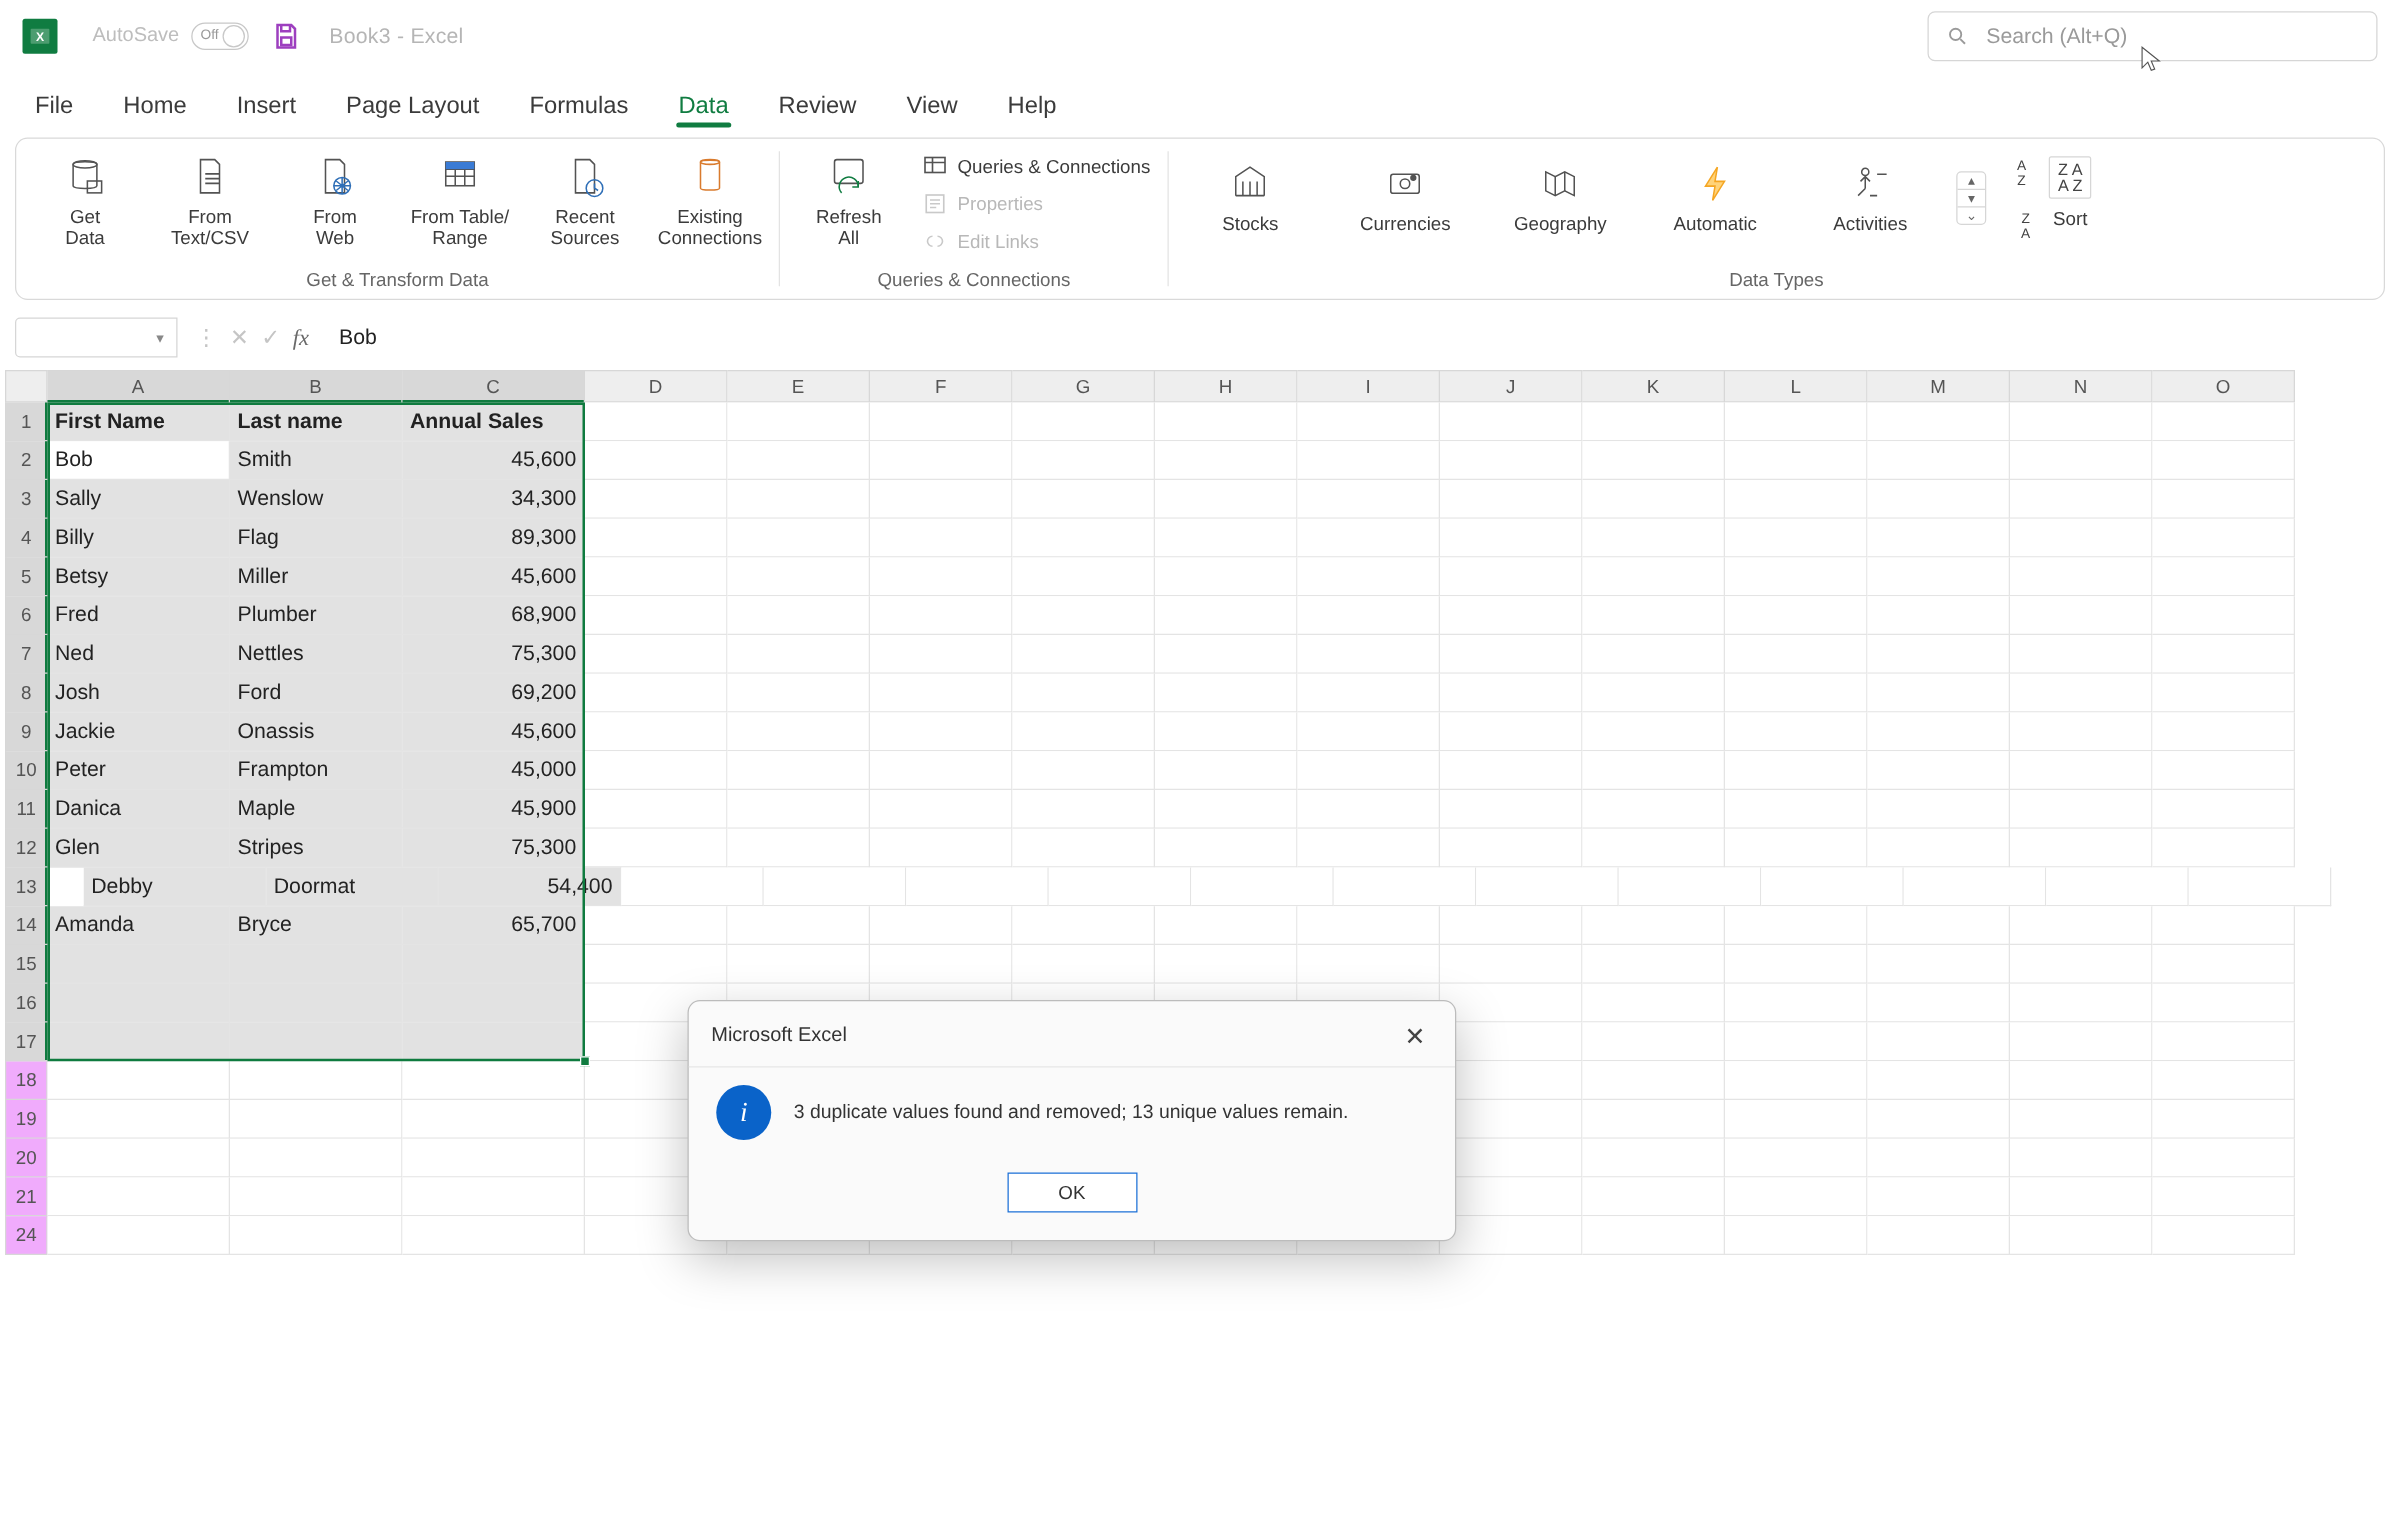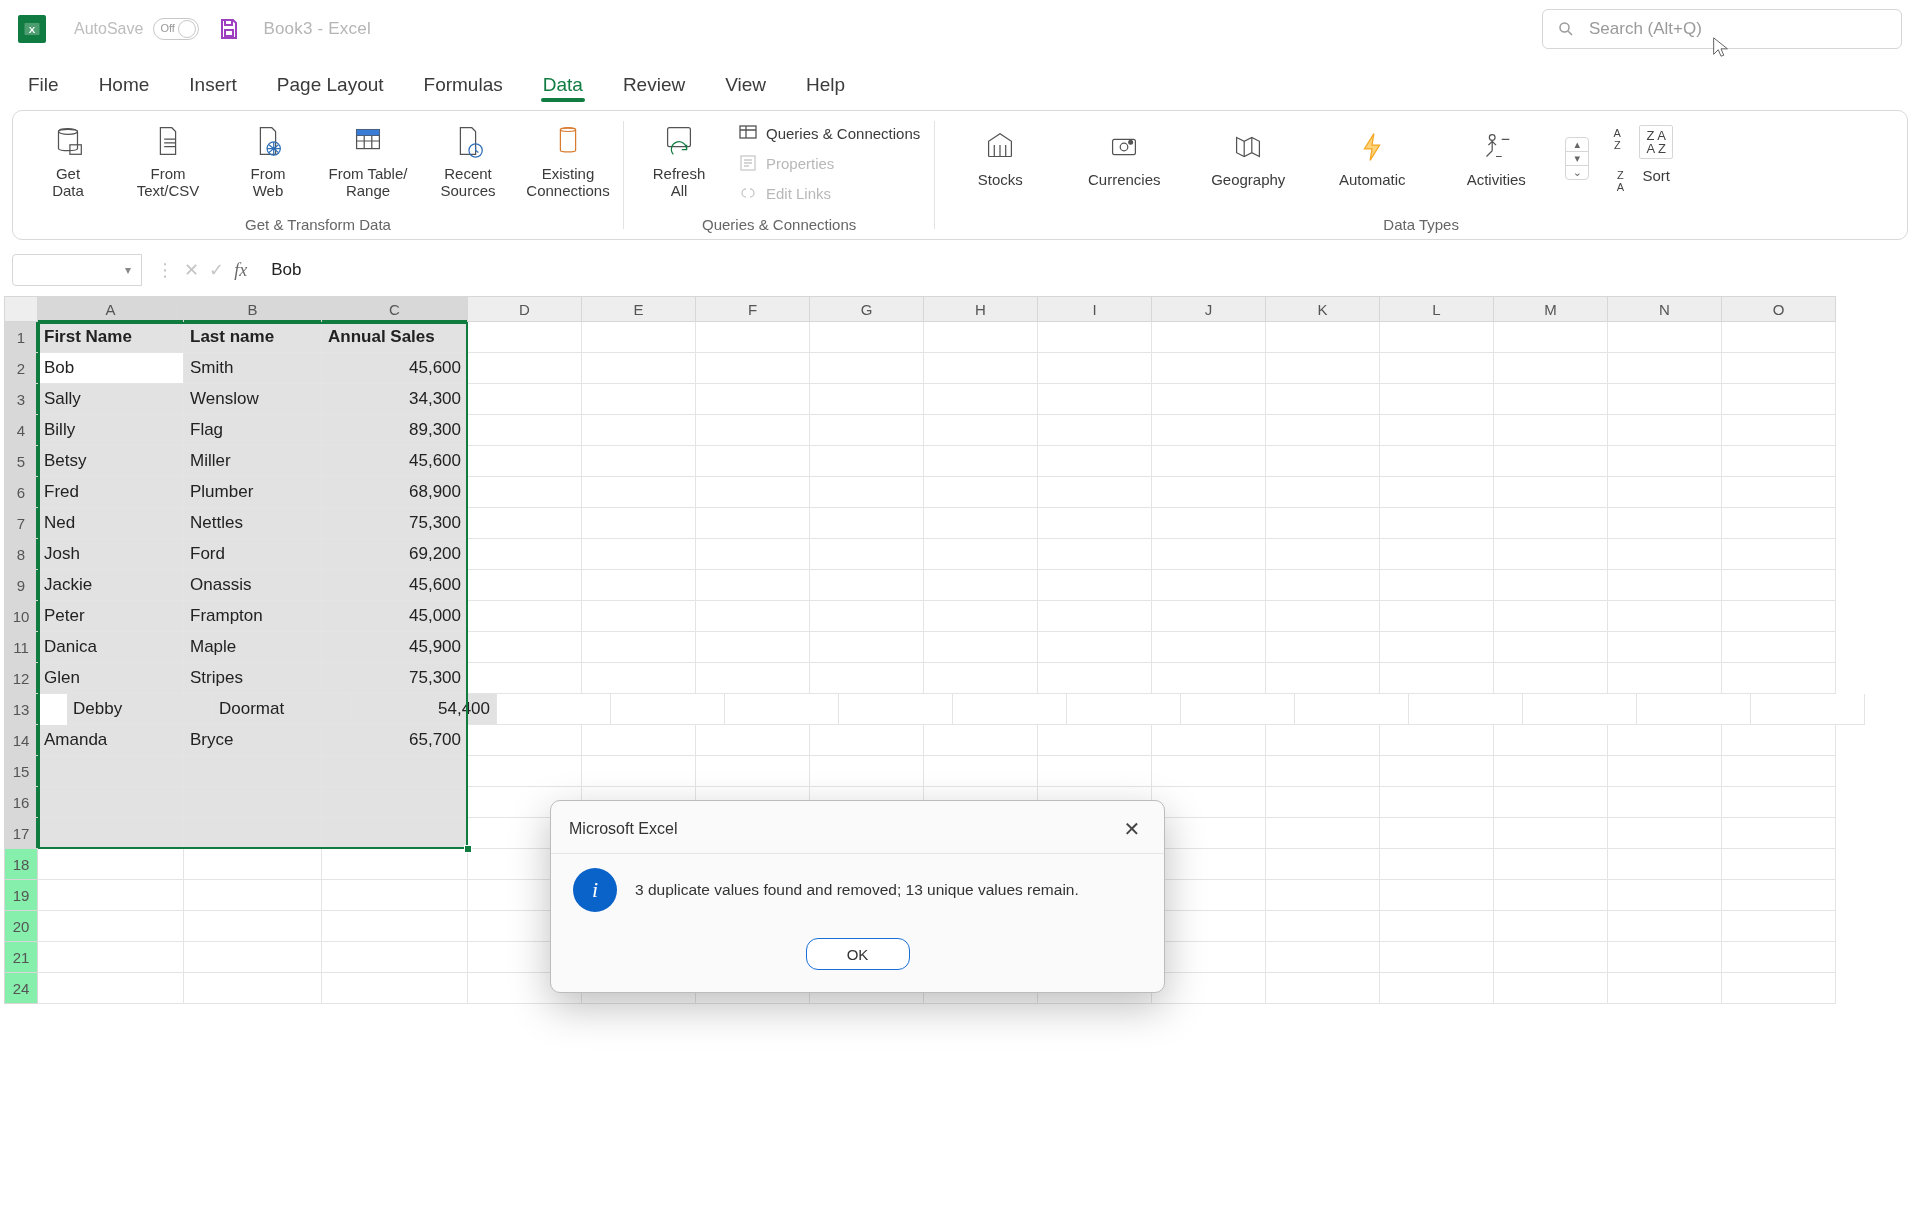--- a/index.html
+++ b/index.html
@@ -57,40 +57,40 @@
 .formula-input { flex: 1; height: 32px; padding: 0 10px; font-size: 17px; color: #222; display: flex; align-items: center; }
 
 
 .grid { position: relative; margin-left: 4px; }
 .col-headers { display: flex; height: 26px; }
 .corner { width: 34px; border: 1px solid #d7d7d7; background: #eee; }
 .colh { border: 1px solid #d7d7d7; border-left: none; background: #eee; display: flex; align-items: center; justify-content: center; font-size: 15px; color: #555; }
 .colh.sel { background: #d8d8d8; position: relative; }
 .colh.sel::after { content: ""; position: absolute; left: 0; right: 0; bottom: -1px; height: 2px; background: #0f7b3f; }
 .row { display: flex; height: 31px; }
-.rowh { width: 34px; border: 1px solid #d7d7d7; border-top: none; background: #86efac; display: flex; align-items: center; justify-content: center; font-size: 15px; color: #555; }
+.rowh { width: 34px; border: 1px solid #d7d7d7; border-top: none; background: #f0abfc; display: flex; align-items: center; justify-content: center; font-size: 15px; color: #555; }
 .rowh.sel { background: #d8d8d8; position: relative; }
 .rowh.sel::after { content: ""; position: absolute; top: 0; bottom: 0; right: -1px; width: 2px; background: #0f7b3f; }
 .cell { border-right: 1px solid #e4e4e4; border-bottom: 1px solid #e4e4e4; padding: 0 6px; display: flex; align-items: center; font-size: 17px; color: #222; background: #fff; }
 .cell.sel { background: #e2e2e2; }
 .cell.selA { background: #fff; }
 .cell.header { font-weight: 700; }
 .cell.num { justify-content: flex-end; }
 .sel-border { position: absolute; border: 2px solid #0f7b3f; pointer-events: none; }
 .sel-handle { position: absolute; width: 8px; height: 8px; background: #0f7b3f; border: 1px solid #fff; pointer-events: none; }
 
 
 .overlay-cursor { position: absolute; left: 1710px; top: 36px; pointer-events: none; }
 .dialog { position: absolute; left: 550px; top: 800px; width: 615px; background: #fafafa; border: 1px solid #bcbcbc; border-radius: 10px; box-shadow: 0 14px 40px rgba(0,0,0,.25); }
 .dlg-title { display: flex; align-items: center; justify-content: space-between; padding: 14px 18px 10px; font-size: 16px; color: #333; }
 .dlg-close { width: 28px; height: 28px; display: flex; align-items: center; justify-content: center; cursor: pointer; font-size: 20px; color: #444; }
 .dlg-body { display: flex; align-items: center; gap: 18px; padding: 14px 22px 12px; font-size: 15.5px; color: #333; border-top: 1px solid #e6e6e6; }
 .info-circle { width: 44px; height: 44px; border-radius: 50%; background: #0a63c9; color: #fff; display: flex; align-items: center; justify-content: center; font-size: 22px; font-family: Georgia, serif; font-style: italic; }
 .dlg-actions { display: flex; justify-content: center; padding: 14px 0 22px; }
-.ok-btn { width: 104px; height: 32px; border: 1px solid #1a6fd6; border-radius: 12px; background: #fff; color: #333; font-size: 15px; cursor: pointer; } 
+.ok-btn { width: 104px; height: 32px; border: 1px solid #1a6fd6; border-radius: 0; background: #fff; color: #333; font-size: 15px; cursor: pointer; } 
 </style>
 </head>
 <body>
 
 <div class="titlebar">
   <div class="app-icon">
     <svg viewBox="0 0 24 24">
         <rect x="2" y="4" width="20" height="16" rx="1" fill="#fff" opacity=".25"></rect>
         <text x="12" y="17" text-anchor="middle" font-size="13" fill="#fff" font-weight="700">X</text>
       </svg>

